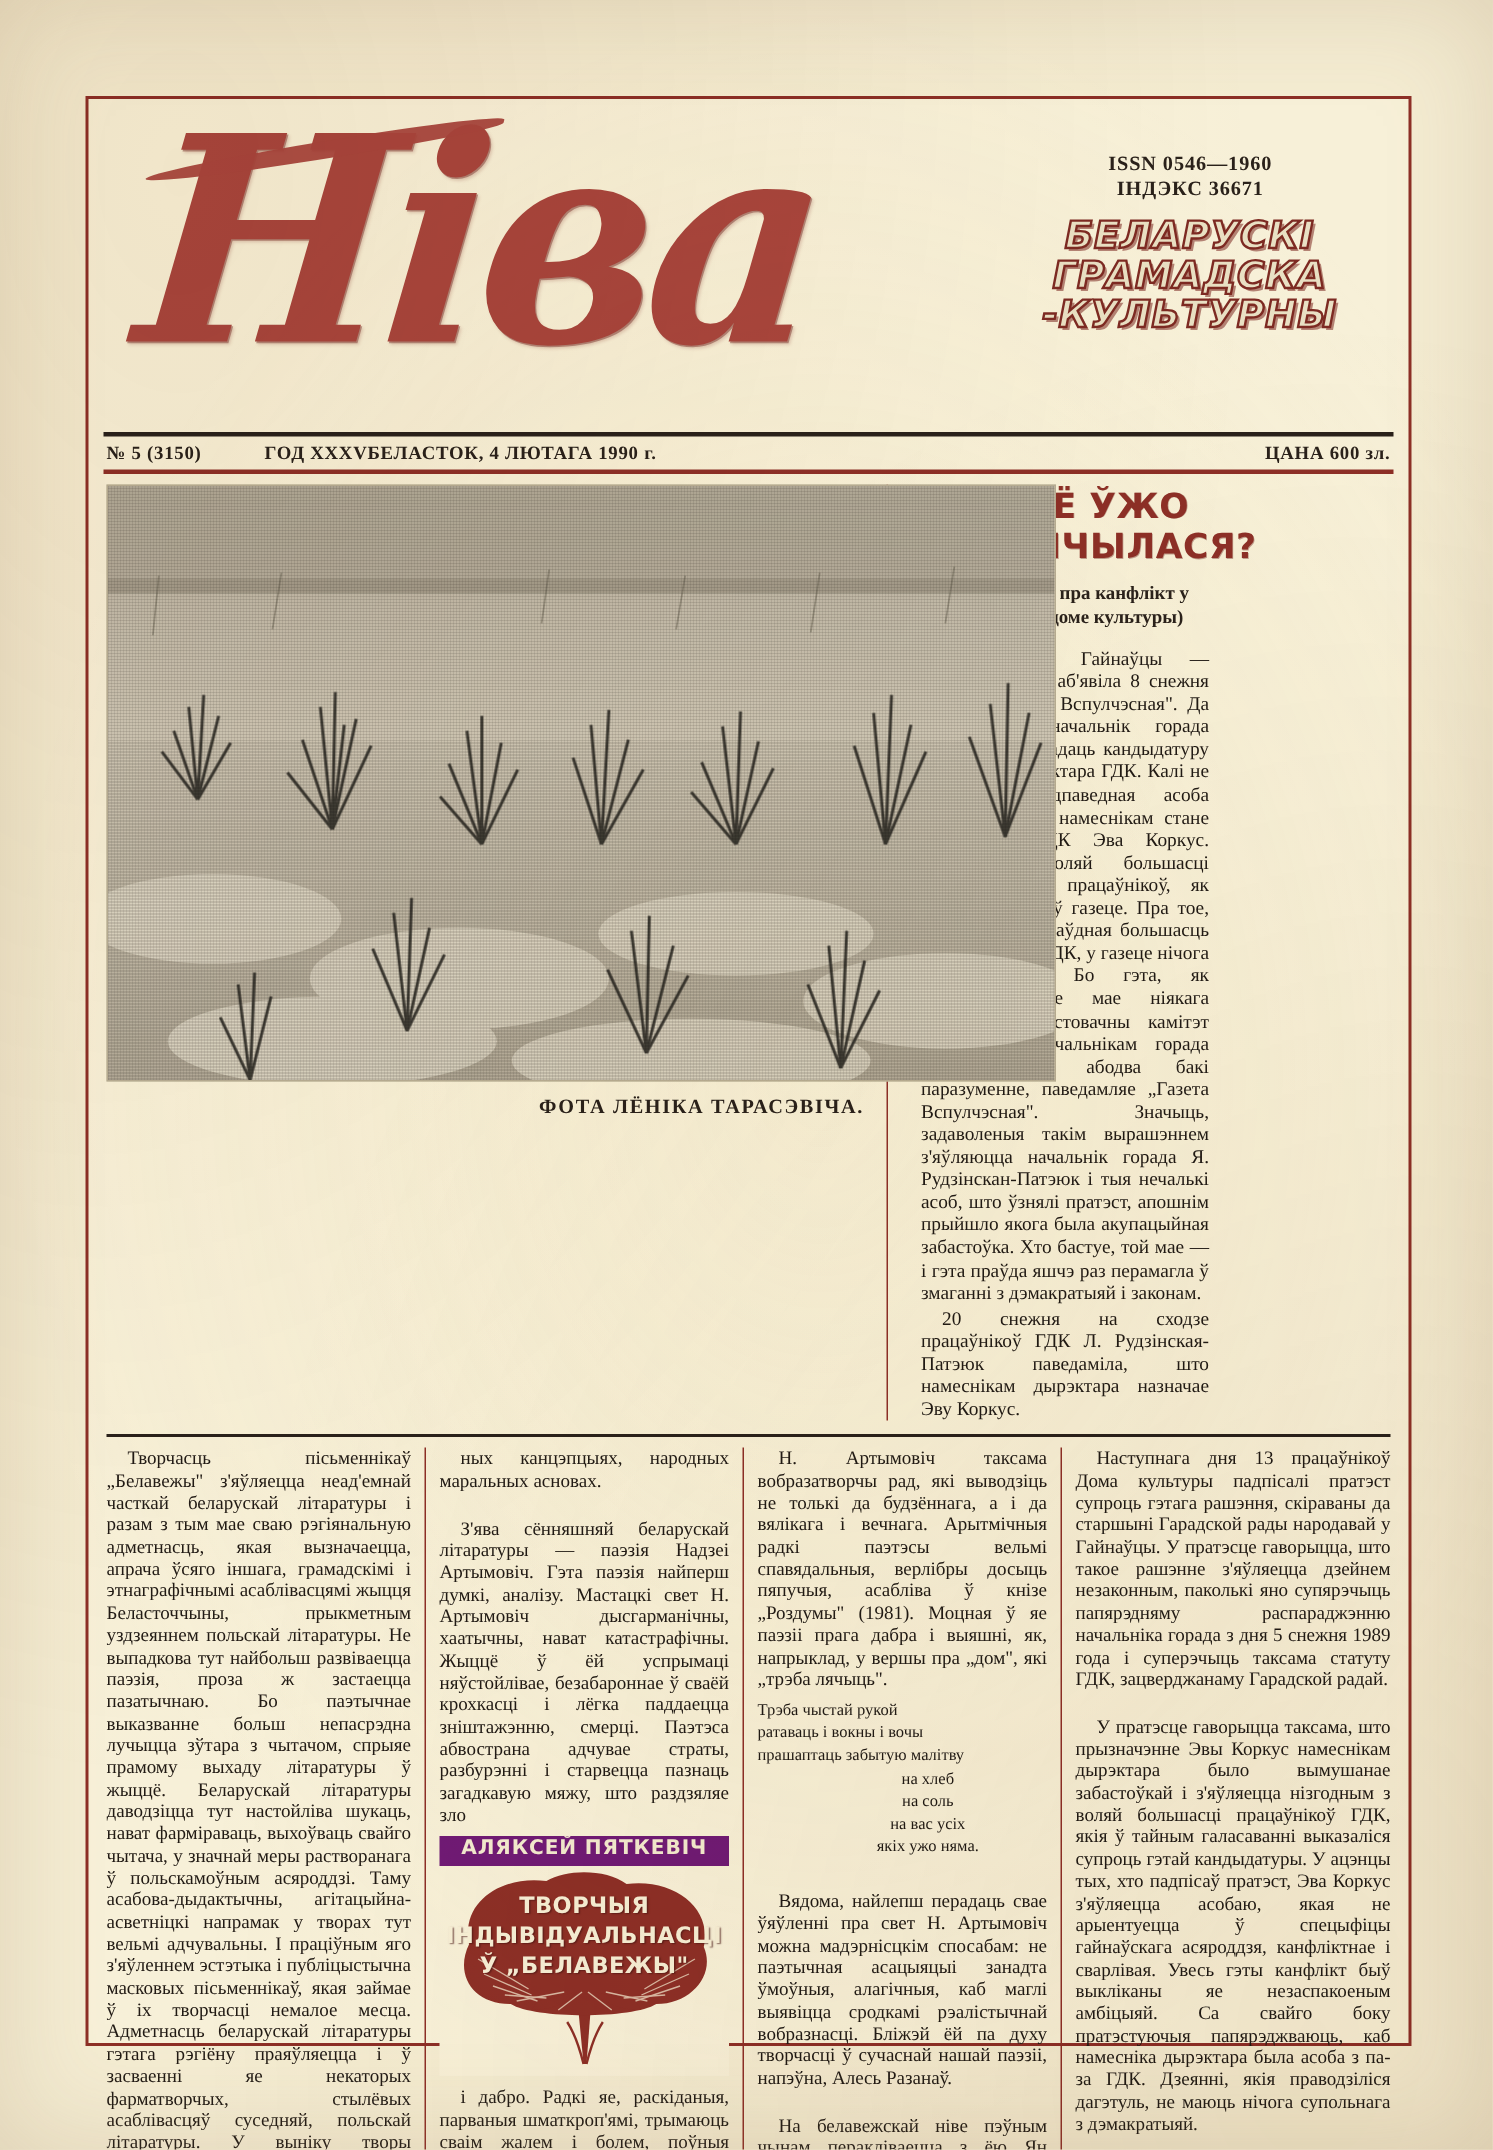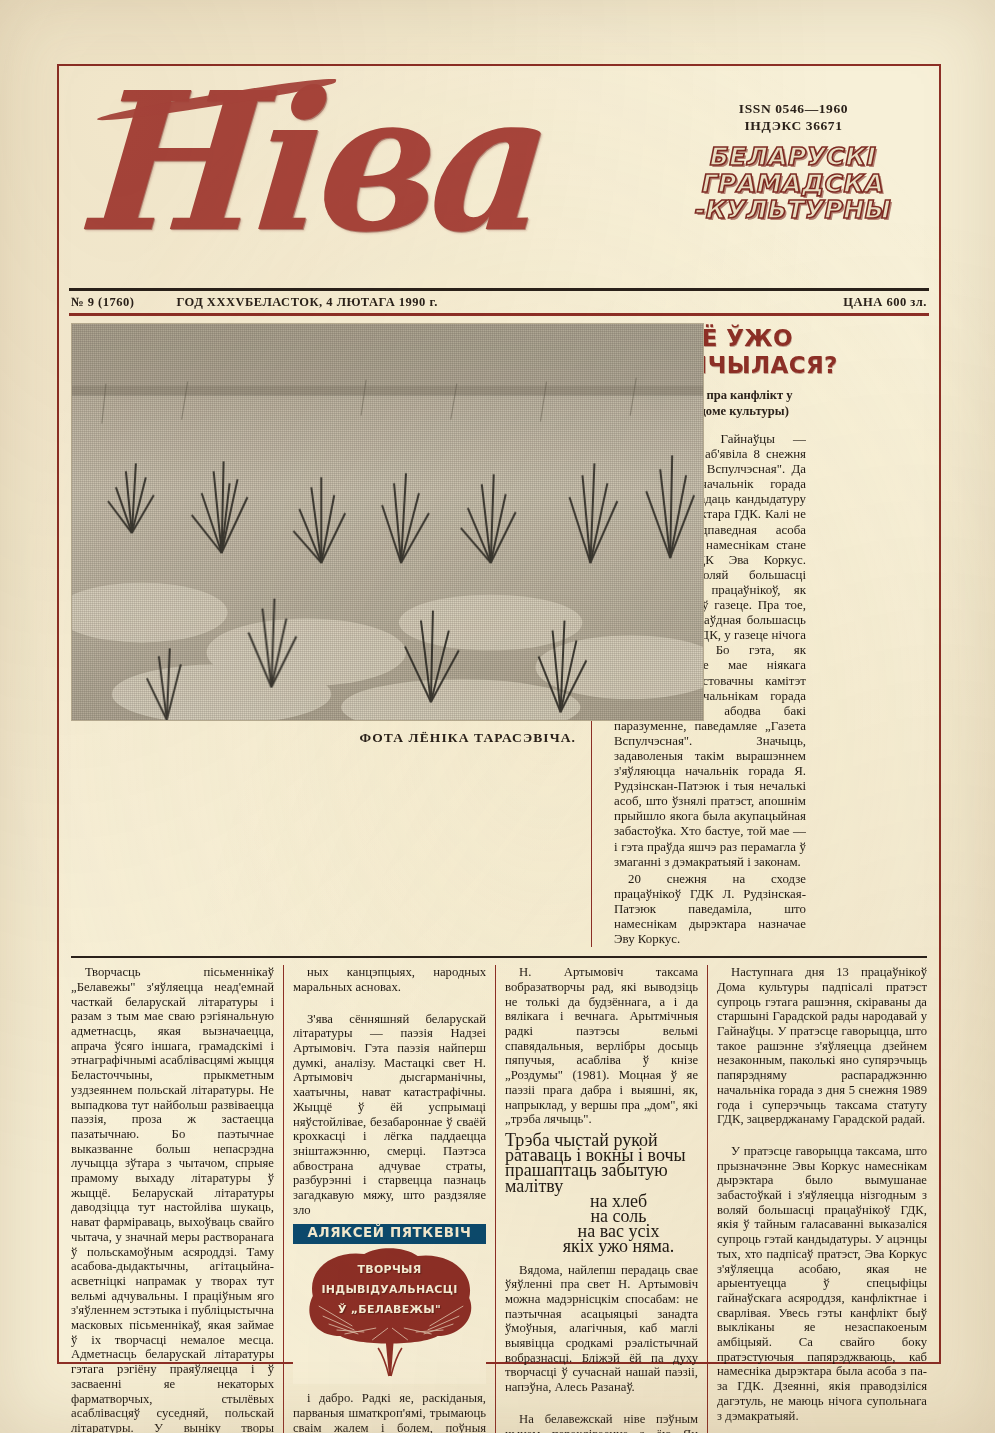--- a/index.html
+++ b/index.html
@@ -153,42 +153,42 @@
   }
   .col p{margin:0;text-indent:14px;}
   .col p + p{margin-top:17px;}
   .col1{width:213px;padding-right:9px;}
   .col2{width:213px;padding:0 9px;border-left:1.2px solid #8d2f26;}
   .col3{width:213px;padding:0 9px;border-left:1.2px solid #8d2f26;}
   .col4{width:221px;padding-left:9px;border-left:1.2px solid #8d2f26;}
 
   
   .verse{
-    margin:6px 0 8px 0;font-size:18px;line-height:15.2px;
+    margin:6px 0 21px 0;font-size:11px;line-height:15.2px;
     text-align:left;
   }
   .verse div{text-indent:0;}
   .verse .ind{padding-left:34px;text-align:center;}
 
   
   .treebox{
     width:100%;margin:7px 0 7px 0;position:relative;
   }
   .tree-author{
-    background:#0c4a6e;color:#f3ead0;
+    background:#701a75;color:#f3ead0;
     font-family:"DejaVu Sans",sans-serif;font-weight:700;font-size:13.4px;
     letter-spacing:.6px;text-align:center;padding:2px 0 3px 0;
     text-indent:0;
   }
   .tree-art{position:relative;height:140px;background:#f7f0d8;}
   .tree-art svg{display:block;width:100%;height:100%;}
   .tree-title{
     position:absolute;left:0;right:0;top:16px;text-align:center;
     font-family:"DejaVu Sans",sans-serif;font-weight:700;
-    font-size:11px;line-height:20px;color:#f6eed5;
+    font-size:15px;line-height:20px;color:#f6eed5;
     letter-spacing:.3px;text-indent:0;
     text-shadow:1px 1px 1px rgba(70,20,16,.6);
   }
   .tree-title span{display:block;white-space:nowrap;}
 </style>
 </head>
 <body>
 
 <div class="frame">
  <div class="frame-inner">
@@ -203,21 +203,21 @@
 
     <div class="tagline">
       <div>БЕЛАРУСКІ</div>
       <div>ГРАМАДСКА</div>
       <div>-КУЛЬТУРНЫ</div>
     </div>
   </div>
 
   <div class="rule-thick"></div>
   <div class="dateline">
-    <span class="dl-issue">№ 9 (1760)</span>
+    <span class="dl-issue">№ 5 (3150)</span>
     <span class="dl-year">ГОД XXXV</span>
     <span class="dl-place">БЕЛАСТОК, 4 ЛЮТАГА 1990 г.</span>
     <span class="dl-price">ЦАНА 600 зл.</span>
   </div>
   <div class="rule-red"></div>
 
   <div class="top-section">
 
     <div class="photo-wrap">
       <div class="photo">

